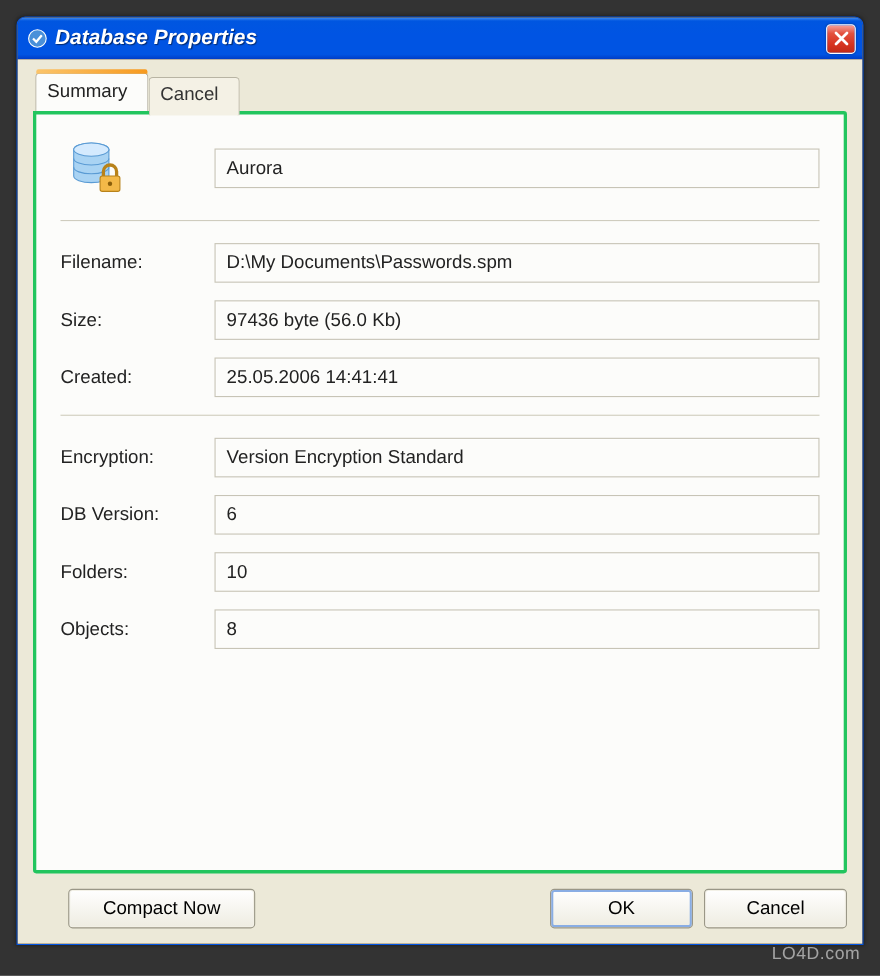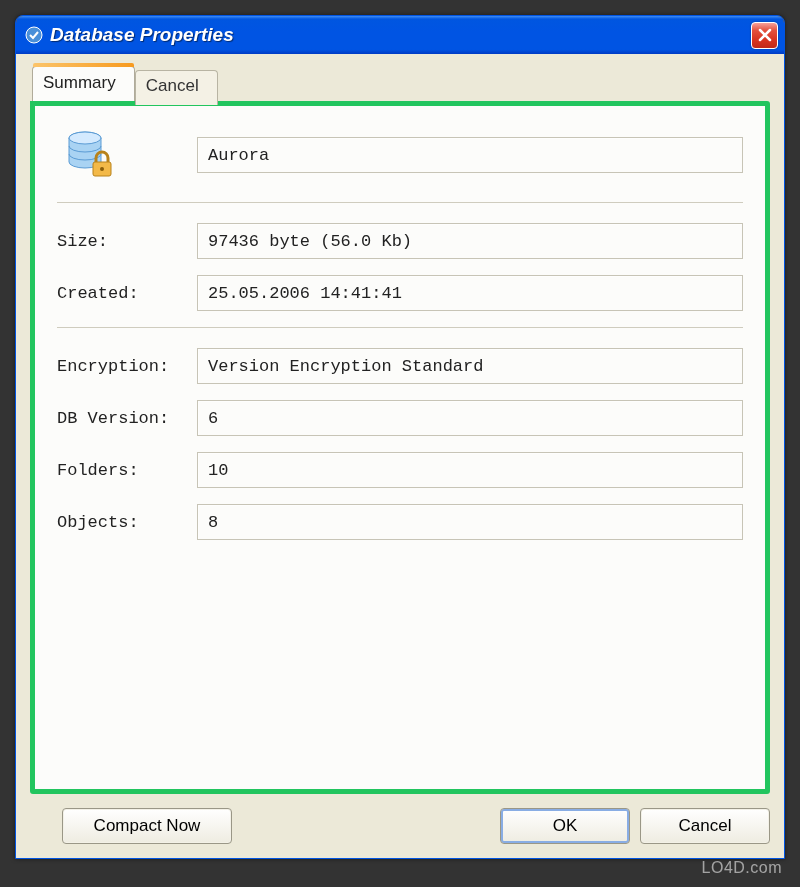--- a/index.html
+++ b/index.html
@@ -109,28 +109,27 @@
   }
   .tab.inactive {
     background: #f4f1e5;
     border-color: #b8b4a3;
     color: #333;
     top: 2px;
     padding-top: 5px;
     padding-bottom: 5px;
   }
   .tab-panel {
-    border: 5px solid #22c55e;
+    border: 3px solid #22c55e;
     background: #fcfcfa;
     flex: 1;
     padding: 22px 22px 22px 22px;
     position: relative;
     z-index: 1;
     border-radius: 0 3px 3px 3px;
-    font-family: Liberation Mono, monospace;
   }
   .row {
     display: flex;
     align-items: center;
     margin-bottom: 16px;
   }
   .label-col {
     width: 140px;
     font-size: 17px;
     color: #222;
@@ -246,20 +245,26 @@
               <circle cx="39" cy="41" r="2" fill="#8a5e0a"></circle>
             </svg>
           </div>
           <div class="value-box">
             <span>Aurora</span>
           </div>
         </div>
 
         <hr class="sep">
 
+        <div class="row">
+          <div class="label-col">Filename:</div>
+          <div class="value-box">
+            <span>D:\My Documents\Passwords.spm</span>
+          </div>
+        </div>
 
         <div class="row">
           <div class="label-col">Size:</div>
           <div class="value-box">
             <span>97436 byte (56.0 Kb)</span>
           </div>
         </div>
 
         <div class="row">
           <div class="label-col">Created:</div>

